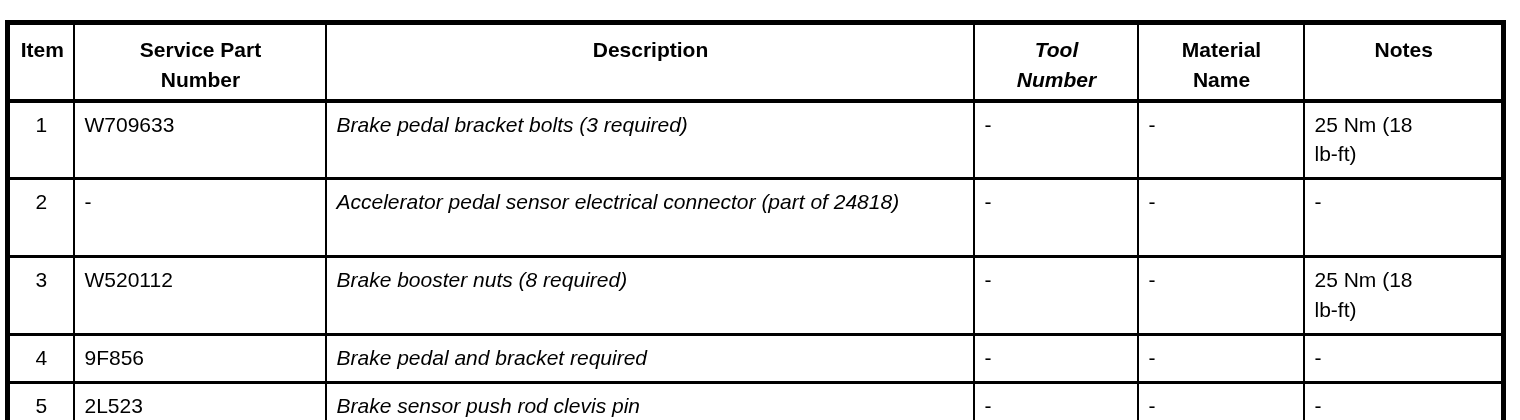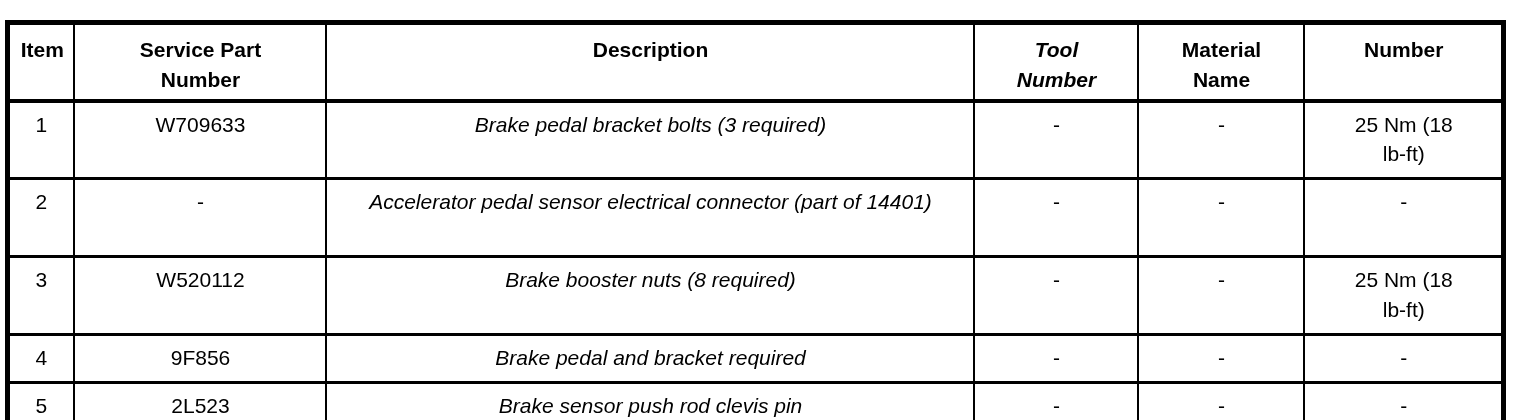--- a/index.html
+++ b/index.html
@@ -28,21 +28,20 @@
   col.c-notes    { width: 200px; }
 
   th, td {
     border: 2px solid #000000;
     border-bottom-width: 3px;
     vertical-align: top;
     padding: 7px 8px 4px 10px;
     font-size: 21px;
     line-height: 1.42;
     overflow: hidden;
-    text-align: center;
   }
   thead th {
     font-weight: bold;
     text-align: center;
     border-bottom-width: 4px;
     padding-top: 10px;
   }
   tr.header-row      { height: 78px; }
   tr.row-tall        { height: 78px; }
   tr.row-medium      { height: 48px; }
@@ -73,36 +72,36 @@
     <col class="c-material">
     <col class="c-notes">
   </colgroup>
   <thead>
     <tr class="header-row">
       <th class="h-item"><span class="hwrap">Item</span></th>
       <th class="h-spn"><span class="hwrap">Service Part Number</span></th>
       <th class="h-desc"><span class="hwrap">Description</span></th>
       <th class="h-tool"><span class="hwrap">Tool Number</span></th>
       <th class="h-material"><span class="hwrap">Material Name</span></th>
-      <th class="h-notes"><span class="hwrap">Number</span></th>
+      <th class="h-notes"><span class="hwrap">Notes</span></th>
     </tr>
   </thead>
   <tbody>
     <tr class="row-tall">
       <td class="cell-item"><span class="cell-text">1</span></td>
       <td class="cell-spn"><span class="cell-text">W709633</span></td>
       <td class="cell-desc"><span class="cell-text">Brake pedal bracket bolts (3 required)</span></td>
       <td class="cell-tool"><span class="cell-text">-</span></td>
       <td class="cell-material"><span class="cell-text">-</span></td>
       <td class="cell-notes"><span class="cell-text">25 Nm (18 lb-ft)</span></td>
     </tr>
     <tr class="row-tall">
       <td class="cell-item"><span class="cell-text">2</span></td>
       <td class="cell-spn"><span class="cell-text">-</span></td>
-      <td class="cell-desc"><span class="cell-text">Accelerator pedal sensor electrical connector (part of 14401)</span></td>
+      <td class="cell-desc"><span class="cell-text">Accelerator pedal sensor electrical connector (part of 24818)</span></td>
       <td class="cell-tool"><span class="cell-text">-</span></td>
       <td class="cell-material"><span class="cell-text">-</span></td>
       <td class="cell-notes"><span class="cell-text">-</span></td>
     </tr>
     <tr class="row-tall">
       <td class="cell-item"><span class="cell-text">3</span></td>
       <td class="cell-spn"><span class="cell-text">W520112</span></td>
       <td class="cell-desc"><span class="cell-text">Brake booster nuts (8 required)</span></td>
       <td class="cell-tool"><span class="cell-text">-</span></td>
       <td class="cell-material"><span class="cell-text">-</span></td>

